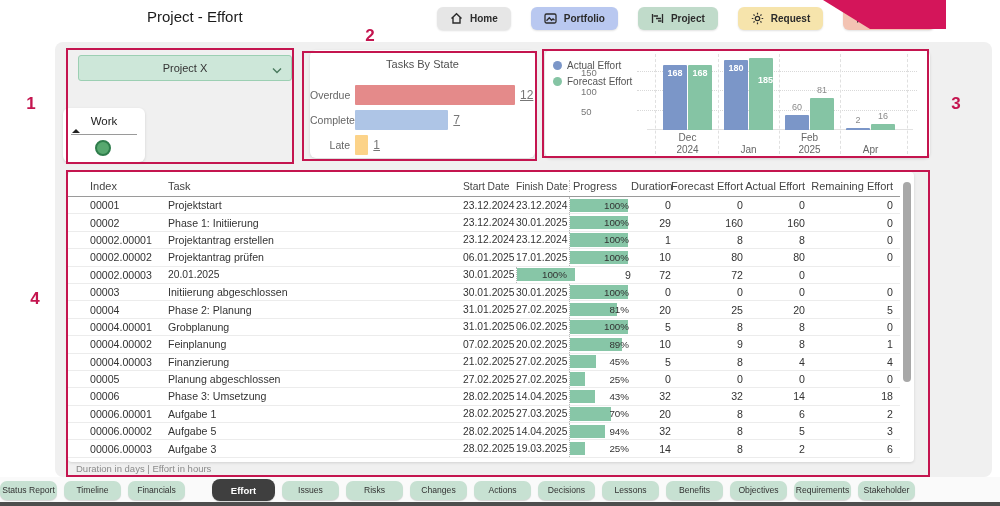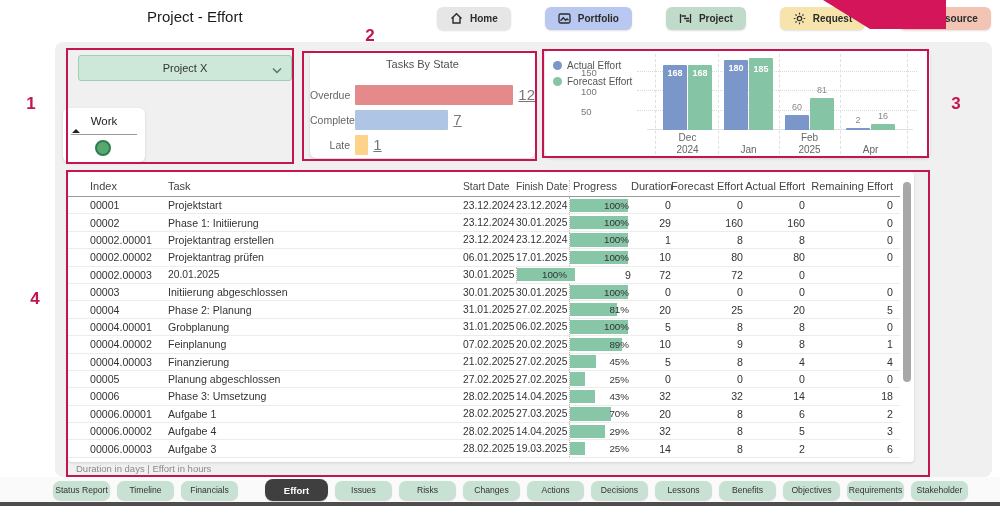--- a/index.html
+++ b/index.html
@@ -3,21 +3,21 @@
 <meta charset="utf-8">
 <style>
   html,body{margin:0;padding:0;}
   body{
     width:1000px;height:506px;position:relative;overflow:hidden;
     background:#ffffff;font-family:"Liberation Sans",sans-serif;color:#333;
     -webkit-font-smoothing:antialiased;
   }
   
   .page-title{position:absolute;left:147px;top:8px;font-size:15px;font-weight:400;color:#1b1b1b;}
-  .nav{position:absolute;left:437px;top:7px;display:flex;gap:34px;}
+  .nav{position:absolute;left:437px;top:7px;display:flex;gap:20px;}
   .nav-btn{display:flex;align-items:center;gap:7px;height:23px;padding:0 13px;border-radius:6px;
     font-size:10px;font-weight:700;color:#2b2b2b;cursor:default;box-shadow:0 1px 2px rgba(0,0,0,.12);}
   .nav-btn svg{display:block;}
   .nav-home{background:#e6e6e6;}
   .nav-portfolio{background:#b9c8f0;}
   .nav-project{background:#c0dbca;}
   .nav-request{background:#f6e4ac;}
   .nav-resource{background:#f3c3b3;}
   .ribbon{position:absolute;left:800px;top:0;width:160px;height:32px;}
   
@@ -36,21 +36,21 @@
   .work-line{position:absolute;left:8px;right:8px;top:26px;border-bottom:1px solid #9a9a9a;}
   .work-dot{position:absolute;left:32px;top:32px;width:16px;height:16px;border-radius:50%;
     background:#57a86f;border:2px solid #2f7d4c;box-sizing:border-box;}
   
   .tbs-card{left:310px;top:50px;width:225px;height:108px;}
   .tbs-title{position:absolute;top:8px;left:0;width:100%;text-align:center;font-size:11px;color:#505050;}
   .tbs-rows{position:absolute;left:0;top:32px;right:0;}
   .tbs-row{display:flex;align-items:center;height:25px;}
   .tbs-label{width:40px;text-align:right;font-size:10.5px;color:#666;flex:0 0 40px;}
   .tbs-bar{height:20px;margin-left:5px;border-radius:1px;}
-  .tbs-value{font-size:15px;color:#777;margin-left:5px;text-decoration:underline;}
+  .tbs-value{font-size:12px;color:#777;margin-left:5px;text-decoration:underline;}
   
   .eff-card{left:545px;top:50px;width:385px;height:108px;}
   .eff-legend{position:absolute;left:8px;top:7px;}
   .lg-item{display:flex;align-items:center;gap:5px;height:16px;font-size:10px;color:#555;}
   .lg-dot{width:9px;height:9px;border-radius:50%;}
   .eff-plot{position:absolute;left:62px;bottom:28px;width:310px;height:74px;}
   .gridline{position:absolute;left:30px;right:0;height:0;border-top:1px dotted #d9d9d9;}
   .ytick{position:absolute;left:-26px;width:24px;font-size:9.5px;color:#777;}
   .vsep{position:absolute;top:-2px;height:100px;border-left:1px dashed #e0e0e0;}
   .baseline{position:absolute;left:40px;right:4px;bottom:0;border-bottom:1px solid #e2e2e2;}
@@ -71,21 +71,21 @@
   .c2,.c3{font-size:10.3px;}
   .c5,.c6,.c7,.c8{text-align:right;}
   .c4{position:relative;height:100%;border-left:1px dotted #b9b9b9;}
   .th.c4{height:auto;border-left:1px dotted #b9b9b9;padding-left:3px;}
   .pbar{position:absolute;left:0;top:1.5px;bottom:1.5px;background:#87c6a7;}
   .plab{position:absolute;right:2px;top:0;bottom:0;display:flex;align-items:center;font-size:9.8px;color:#333;}
   .scroll-thumb{position:absolute;right:3px;top:10px;width:8px;height:200px;background:#a8a8a8;border-radius:4px;}
   .footer-note{position:absolute;left:76px;top:463px;font-size:9.5px;color:#8a8a8a;}
   
   .tabbar{position:absolute;left:0;top:477px;width:1000px;height:26px;background:#fafafa;
-    display:flex;align-items:center;gap:7px;padding-left:53px;box-sizing:border-box;}
+    display:flex;align-items:center;gap:7px;box-sizing:border-box;}
   .tab{width:57px;height:19px;background:#c7e1d2;border-radius:7px;display:flex;align-items:center;
     justify-content:center;font-size:8.6px;color:#333;box-shadow:0 1px 1px rgba(0,0,0,.15);white-space:nowrap;}
   .tab.active{background:#3f3f3f;color:#fff;font-weight:700;width:63px;height:22px;font-size:9.5px;border-radius:8px;margin-left:20px;}
   .bottom-edge{position:absolute;left:0;top:502px;width:1000px;height:4px;background:#4e4e4e;}
   
   .ann-rect{position:absolute;border:2.5px solid #c4154f;box-sizing:border-box;}
   .ann-label{position:absolute;color:#c4154f;font-size:17px;font-weight:700;transform:translate(-50%,-50%);}
 </style>
 </head>
 <body>
@@ -209,21 +209,21 @@
       <div class="ebar-label inside" style="left: 56px; width: 24px; bottom: 52px;">168</div>
       <div class="ebar" style="left: 81px; bottom: 0px; height: 65px; background: rgb(133, 196, 164);"></div>
       <div class="ebar-label inside" style="left: 81px; width: 24px; bottom: 52px;">168</div>
       <div class="xlab" style="left: 43px;">
         <div>Dec</div>
         <div>2024</div>
       </div>
       <div class="ebar" style="left: 117px; bottom: 0px; height: 70px; background: rgb(123, 150, 200);"></div>
       <div class="ebar-label inside" style="left: 117px; width: 24px; bottom: 57px;">180</div>
       <div class="ebar" style="left: 142px; bottom: 0px; height: 72px; background: rgb(133, 196, 164);"></div>
-      <div class="ebar-label inside" style="left: 142px; width: 24px; bottom: 56px;">185</div>
+      <div class="ebar-label inside" style="left: 142px; width: 24px; bottom: 45px; text-align: right;">185</div>
       <div class="xlab" style="left: 104px;">
         <div>Jan</div>
       </div>
       <div class="ebar" style="left: 178px; bottom: 0px; height: 15px; background: rgb(123, 150, 200);"></div>
       <div class="ebar-label outside" style="left: 178px; width: 24px; bottom: 18px;">60</div>
       <div class="ebar" style="left: 203px; bottom: 0px; height: 32px; background: rgb(133, 196, 164);"></div>
       <div class="ebar-label outside" style="left: 203px; width: 24px; bottom: 35px;">81</div>
       <div class="xlab" style="left: 165px;">
         <div>Feb</div>
         <div>2025</div>
@@ -428,26 +428,26 @@
             <div class="pbar" style="width: 40.6px;"></div>
             <span class="plab">70%</span>
           </div>
           <div class="td c5">20</div>
           <div class="td c6">8</div>
           <div class="td c7">6</div>
           <div class="td c8">2</div>
         </div>
         <div class="tr">
           <div class="td c0">00006.00002</div>
-          <div class="td c1">Aufgabe 4</div>
+          <div class="td c1">Aufgabe 5</div>
           <div class="td c2">28.02.2025</div>
           <div class="td c3">14.04.2025</div>
           <div class="td c4">
             <div class="pbar" style="width: 34.8px;"></div>
-            <span class="plab">29%</span>
+            <span class="plab">94%</span>
           </div>
           <div class="td c5">32</div>
           <div class="td c6">8</div>
           <div class="td c7">5</div>
           <div class="td c8">3</div>
         </div>
         <div class="tr">
           <div class="td c0">00006.00003</div>
           <div class="td c1">Aufgabe 3</div>
           <div class="td c2">28.02.2025</div>

